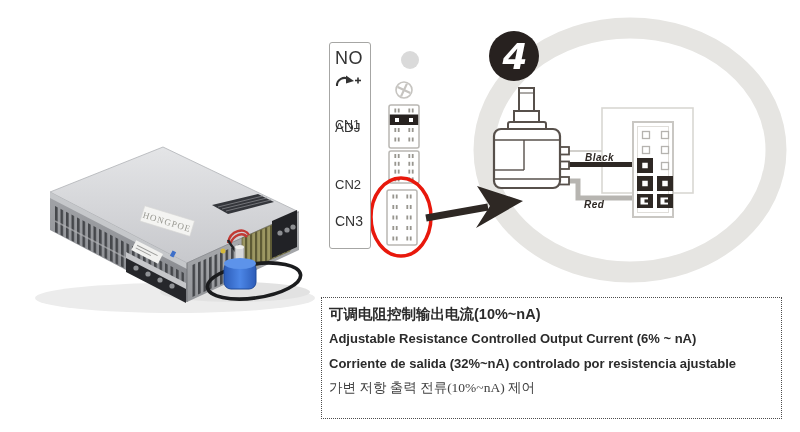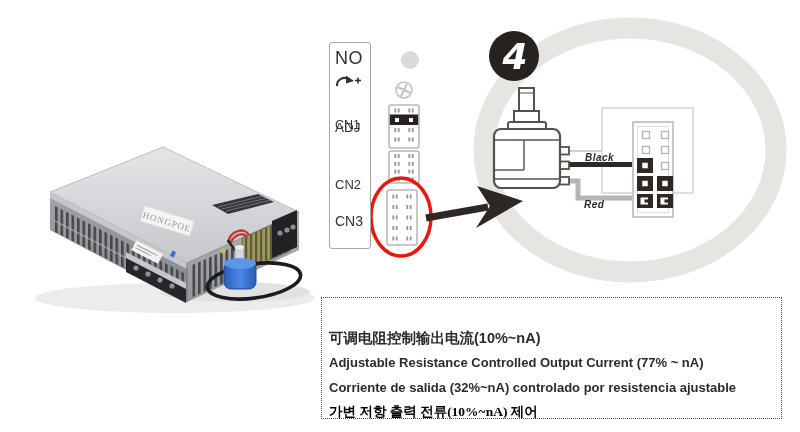--- a/index.html
+++ b/index.html
@@ -15,23 +15,23 @@
   .lbl-adj{top:45px;font-size:13.5px;margin-top:32px;}
   .lbl-cn1{top:75px;font-size:12.5px;}
   .lbl-cn2{top:134px;font-size:13px;}
   .lbl-cn3{top:170px;font-size:14px;}
   
   .instructions{position:absolute;left:321px;top:297px;width:461px;height:122px;
     border:1.5px dotted #4d4d4d;background:#fff;box-sizing:border-box;
     padding:4px 4px 0 7px;}
   .instructions .line{height:24.5px;display:flex;align-items:center;color:#2b2b2b;
     font-weight:bold;font-size:13px;white-space:nowrap;}
-  .instructions .line.zh{font-size:14.5px;margin-top:24px;}
-  .instructions .line.ko{font-weight:bold;font-family:"Liberation Serif",serif;
-    font-size:13.5px;color:#000000;}
+  .instructions .line.zh{font-size:14.5px;}
+  .instructions .line.ko{font-weight:normal;font-family:"Liberation Serif",serif;
+    font-size:13.5px;color:#404040;}
 </style>
 </head>
 <body>
 
 <div id="canvas">
 
   <svg width="800" height="432" viewBox="0 0 800 432">
     <defs>
       <linearGradient id="topFace" x1="0" y1="0" x2="0" y2="1">
         <stop offset="0" stop-color="#e4e5e7"></stop>
@@ -269,18 +269,18 @@
       </svg>
     </div>
     <div class="lbl lbl-adj">ADJ</div>
     <div class="lbl lbl-cn1">CN1</div>
     <div class="lbl lbl-cn2">CN2</div>
     <div class="lbl lbl-cn3">CN3</div>
   </div>
 
   <div class="instructions">
     <div class="line zh">可调电阻控制输出电流(10%~nA)</div>
-    <div class="line en">Adjustable Resistance Controlled Output Current (77% ~ nA)</div>
+    <div class="line en">Adjustable Resistance Controlled Output Current (6% ~ nA)</div>
     <div class="line es">Corriente de salida (32%~nA) controlado por resistencia ajustable</div>
     <div class="line ko">가변 저항 출력 전류(10%~nA) 제어</div>
   </div>
 
 </div>
 
 </body></html>

